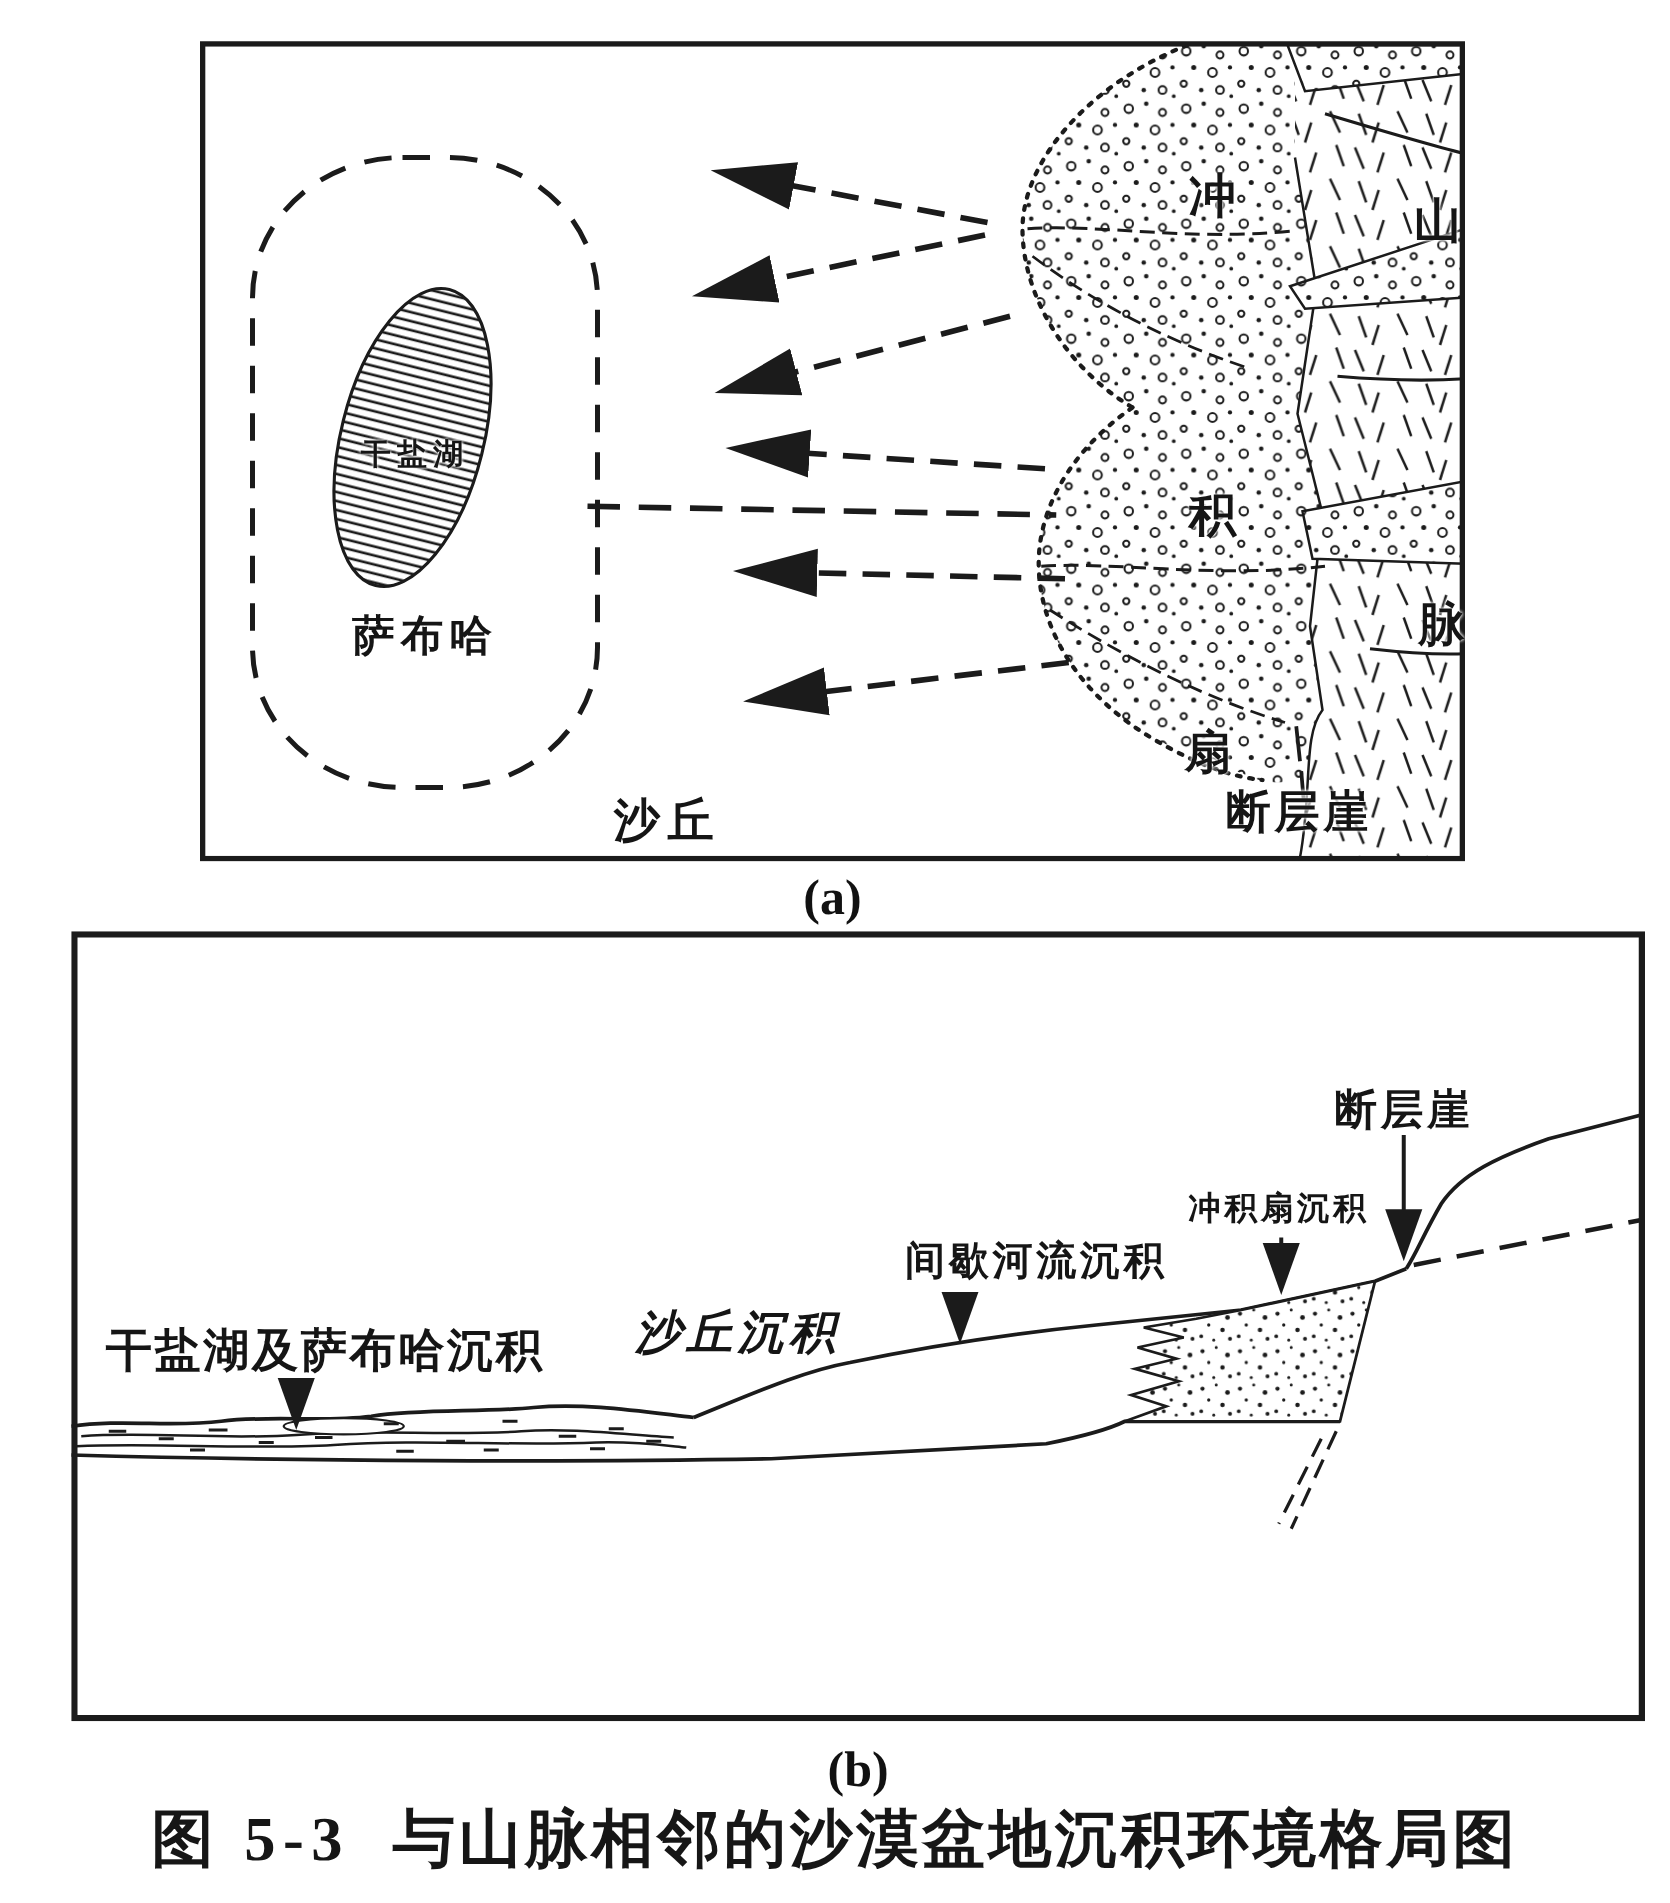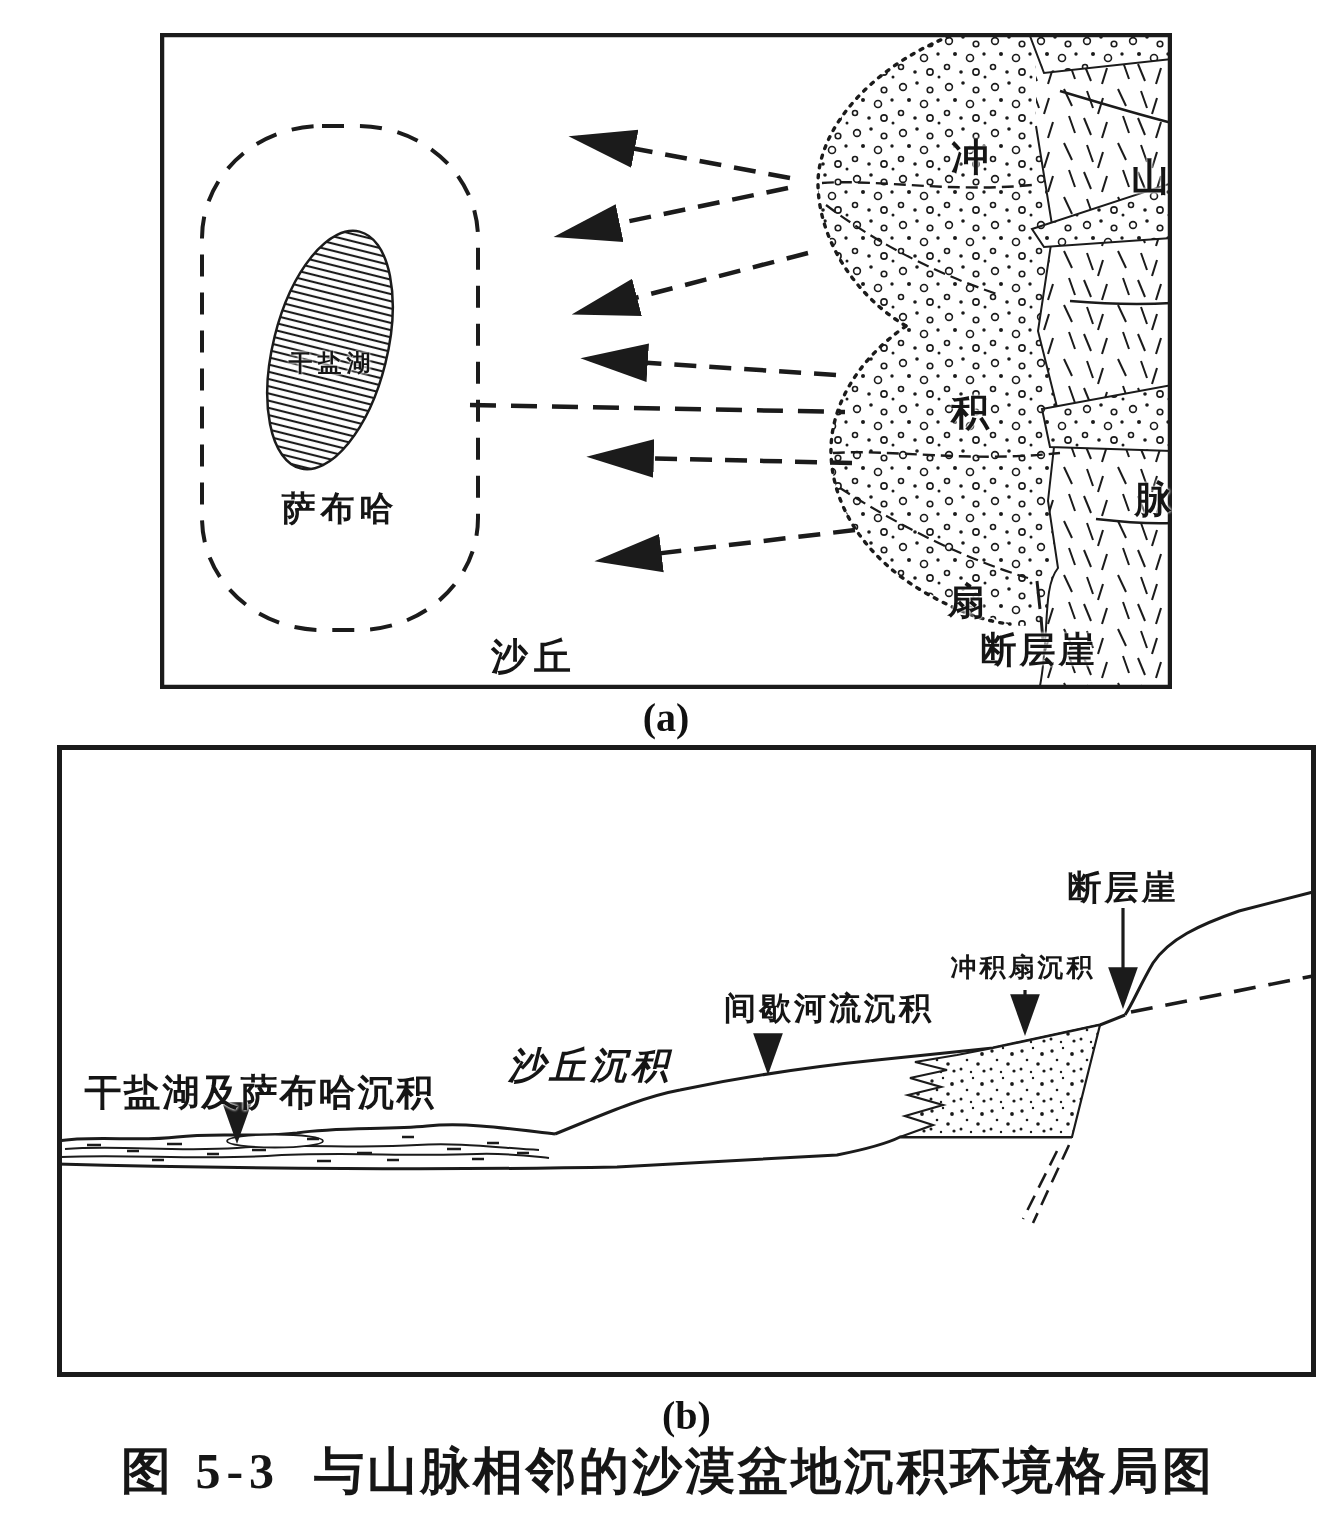--- a/index.html
+++ b/index.html
@@ -183,21 +183,21 @@
       <path d="M 711,292 L 711,324" fill="none" stroke="#1b1b1b" stroke-width="3.2" marker-end="url(#ahd)"></path>
       <path d="M 180,360 L 180,393" fill="none" stroke="#1b1b1b" stroke-width="3.2" marker-end="url(#ahd)"></path>
 
       <rect x="2.5" y="2.5" width="1254" height="627" fill="none" stroke="#1b1b1b" stroke-width="5"></rect>
     </svg>
 
     <div class="lbl" style="left:1066px;top:143px;font-size:34px;letter-spacing:3px;">断层崖</div>
     <div class="lbl" style="left:966px;top:222px;font-size:26px;letter-spacing:3px;">冲积扇沉积</div>
     <div class="lbl" style="left:772px;top:264px;font-size:32px;letter-spacing:3px;">间歇河流沉积</div>
     <div class="lbl" style="left:533px;top:321px;font-size:37px;letter-spacing:4px;font-style:italic;">沙丘沉积</div>
-    <div class="lbl" style="left:203px;top:348px;font-size:37px;letter-spacing:2px;">干盐湖及萨布哈沉积</div>
+    <div class="lbl" style="left:203px;top:336px;font-size:37px;letter-spacing:2px;">干盐湖及萨布哈沉积</div>
   </div>
 
   <div class="tag" style="left:57px;top:1392px;width:1259px;">(b)</div>
 
   <div class="caption">
     <span class="num">图 5-3</span><span>与山脉相邻的沙漠盆地沉积环境格局图</span>
   </div>
 
 </div>
 

